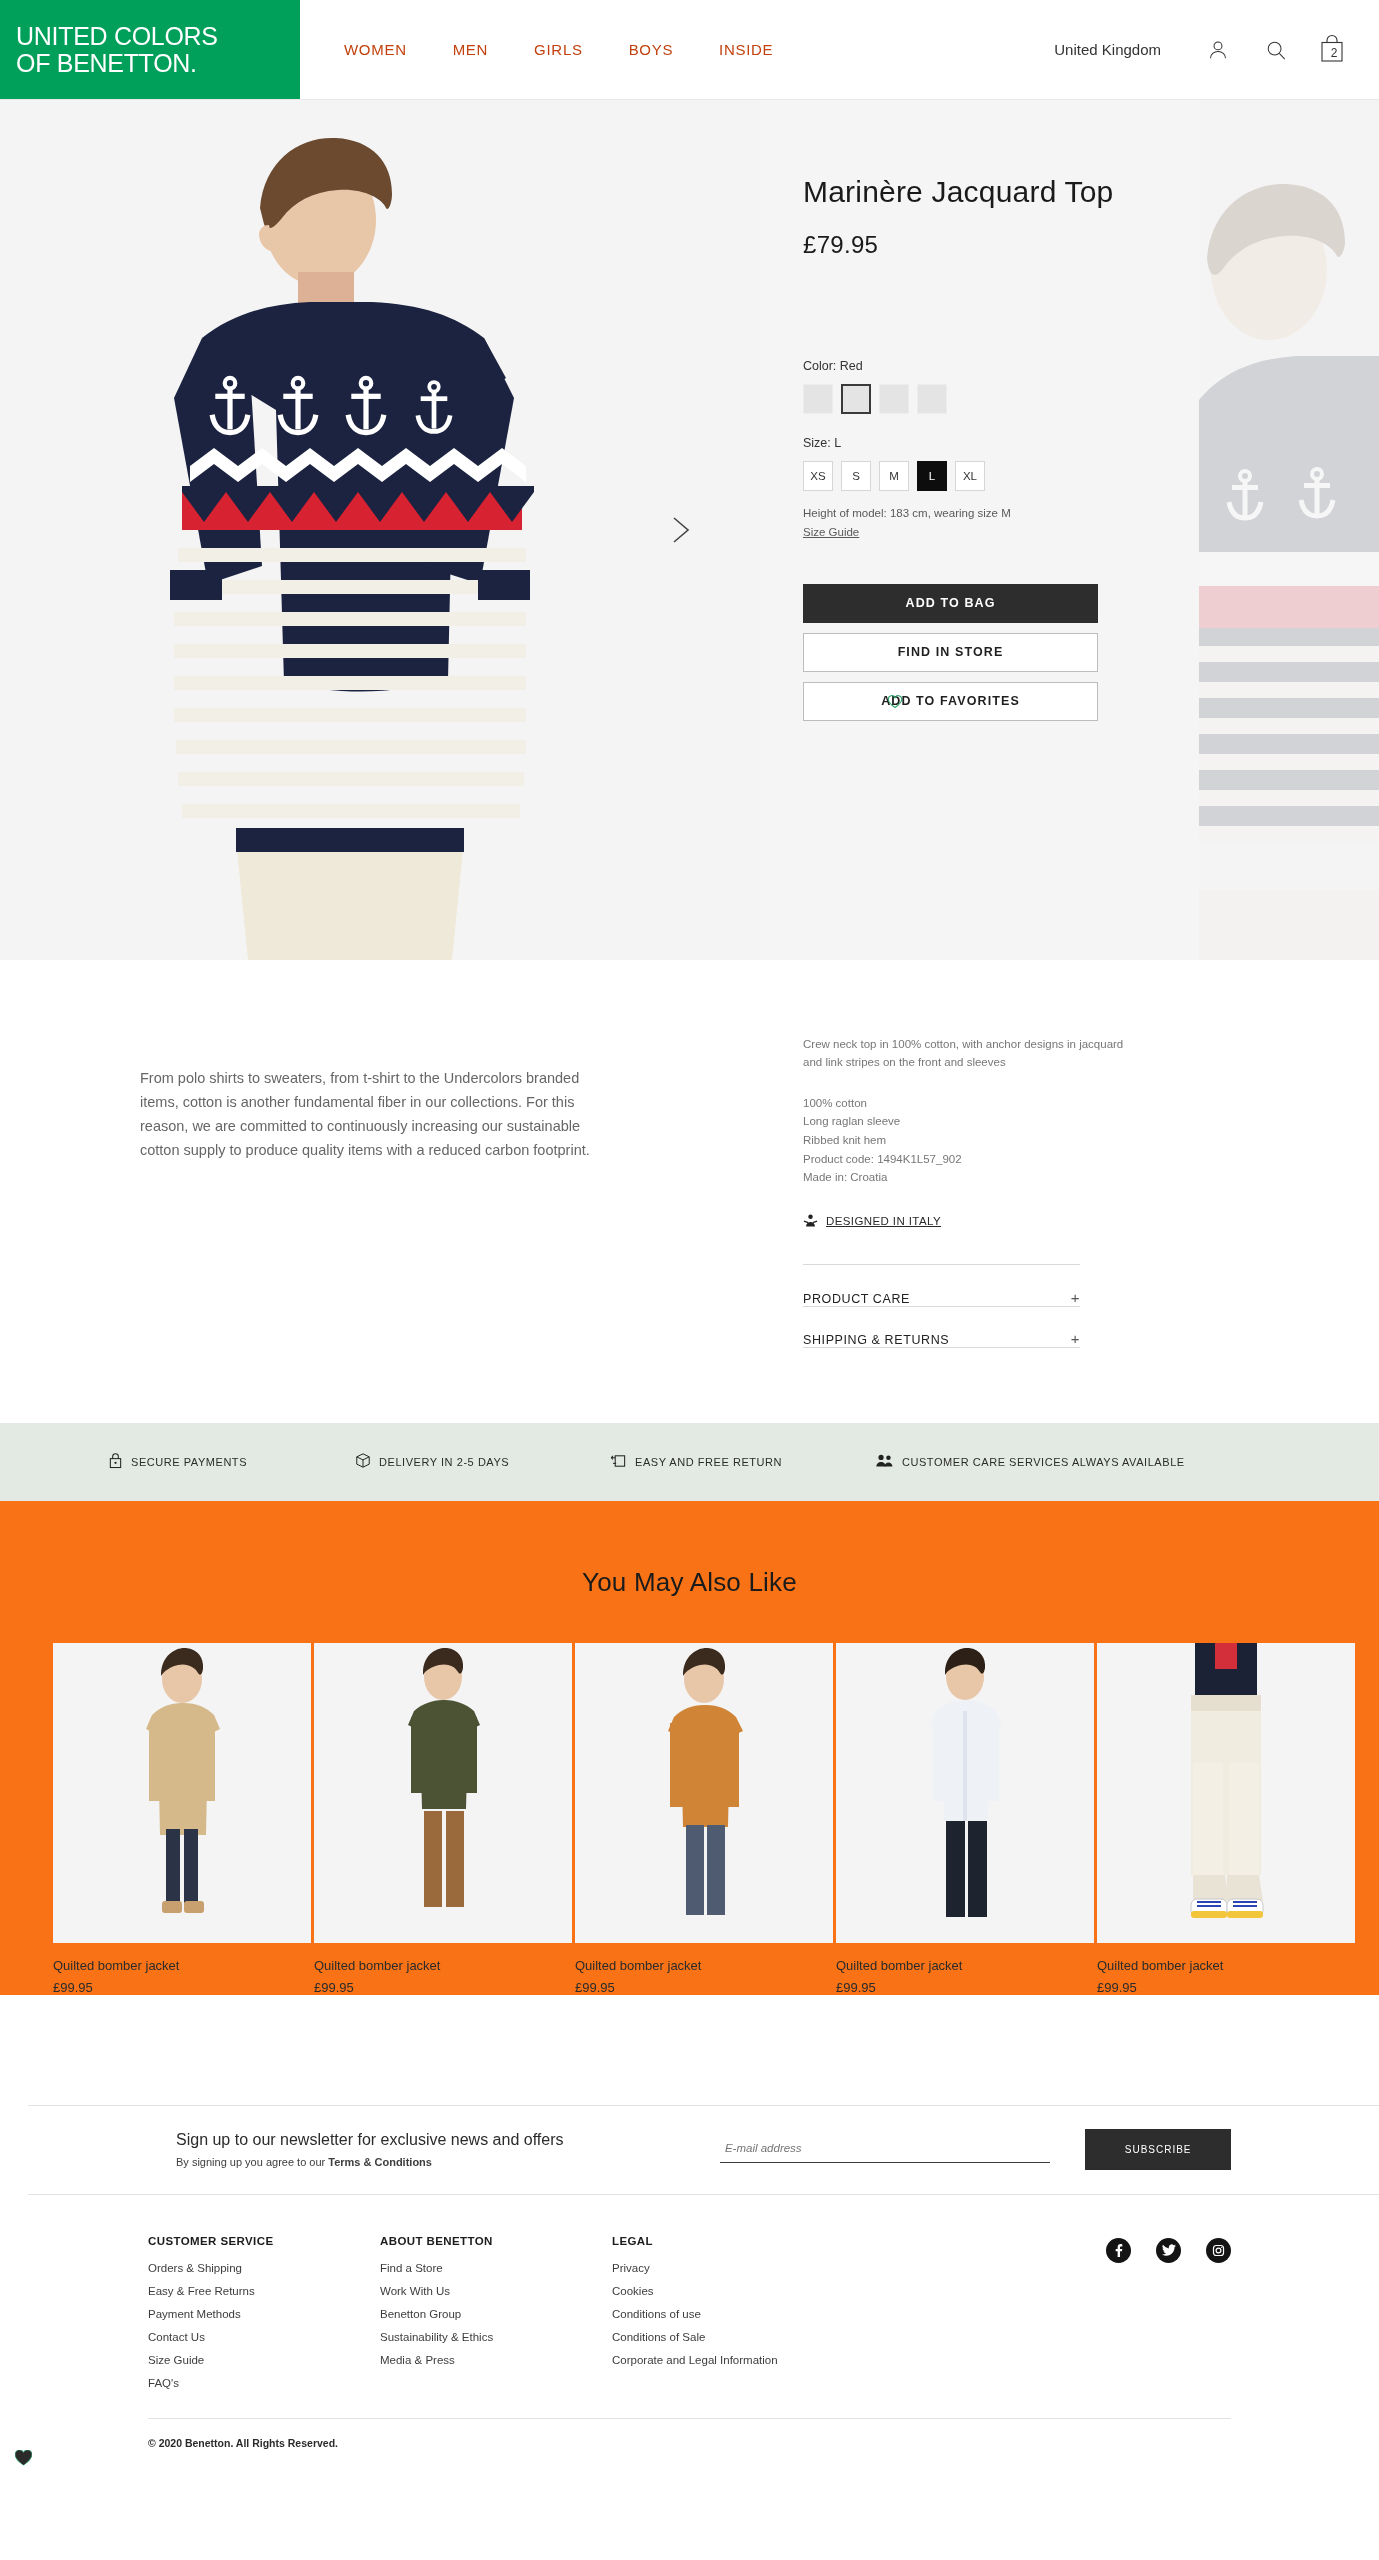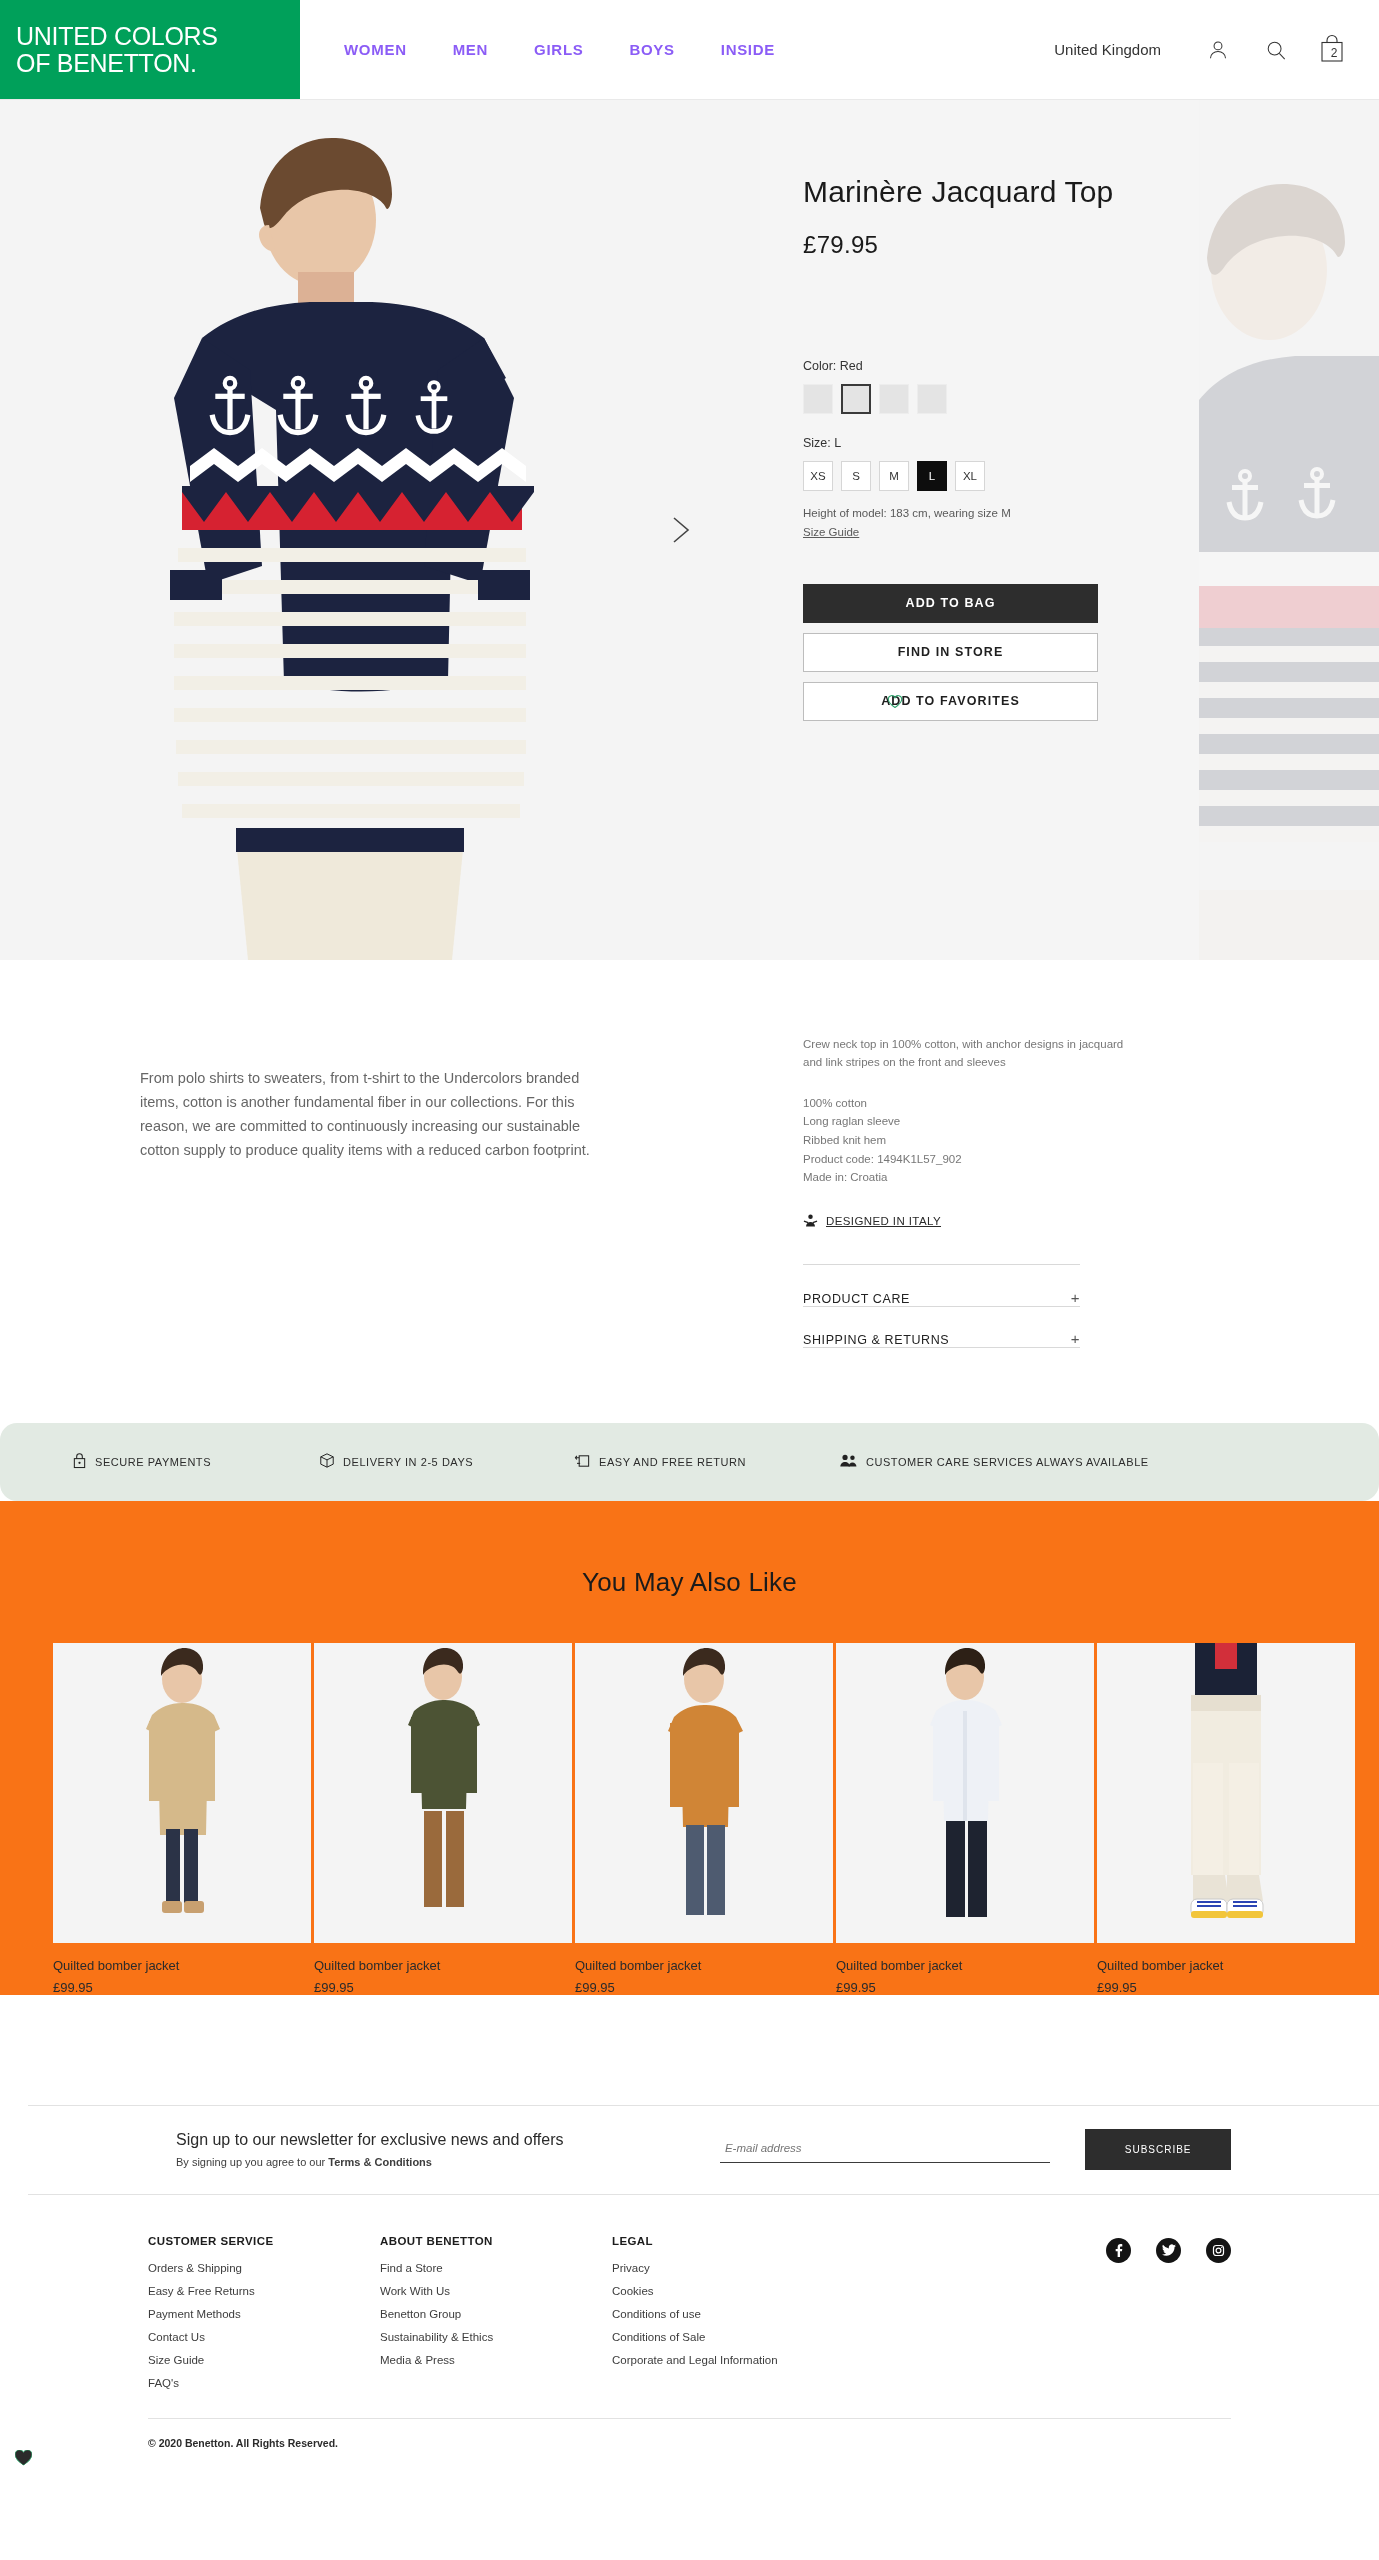--- a/index.html
+++ b/index.html
@@ -17,21 +17,21 @@
     background:#fff; border-bottom:1px solid #e9e9e9; position:relative;
   }
   .logo{
     width:300px; background:#00a05a; color:#fff;
     display:flex; flex-direction:column; justify-content:center;
     padding-left:16px;
   }
   .logo-line{ font-size:25px; line-height:1.07; letter-spacing:-0.3px; font-weight:400; }
   .mainnav{ display:flex; align-items:center; gap:46px; padding-left:44px; }
   .mainnav a{
-    font-size:15px; letter-spacing:0.7px; color:#8b5cf6; text-decoration:none; font-weight:700;text-align:center;
+    font-size:15px; letter-spacing:0.7px; color:#c2410c; text-decoration:none; font-weight:400;text-align:center;
   }
   .header-right{
     margin-left:auto; display:flex; align-items:center; gap:28px; padding-right:30px;
   }
   .country{ font-size:15px; color:#333; margin-right:14px; }
   .hicon{ width:30px; height:30px; display:flex; align-items:center; justify-content:center; cursor:pointer; }
   .bagwrap{ position:relative; width:30px; height:32px; }
   .bagcount{
     position:absolute; left:0; right:0; top:12px; text-align:center;
     font-size:12px; color:#333;
@@ -92,21 +92,21 @@
   .acc{
     border-top:1px solid #d9d9d9; height:42px; display:flex; align-items:flex-end;
     justify-content:space-between; font-size:12.5px; letter-spacing:.6px; color:#222; cursor:pointer;
   }
   .acc:last-child{ border-bottom:1px solid #d9d9d9; }
   .acc .plus{ font-size:15px; color:#555; font-weight:300; }
 
   
   .services{
     margin-top:75px; background:#e2eae3; height:78px;
-    display:flex; align-items:center; padding-left:72px; gap:0;border-radius:17px;
+    display:flex; align-items:center; padding-left:108px; gap:0;
   }
   .srv{ display:flex; align-items:center; gap:8px; font-size:11px; letter-spacing:.55px; color:#2c2c2c; }
   .srv:nth-child(1){ width:247px; }
   .srv:nth-child(2){ width:255px; }
   .srv:nth-child(3){ width:265px; }
 
   
   .ymal{ padding-top:66px; background:#f97316; }
   .ymal h2{ text-align:center; font-size:26px; font-weight:400; color:#1b1b1b; letter-spacing:.2px; }
   .cards{ display:flex; gap:3px; margin-top:45px; padding:0 53px; }

